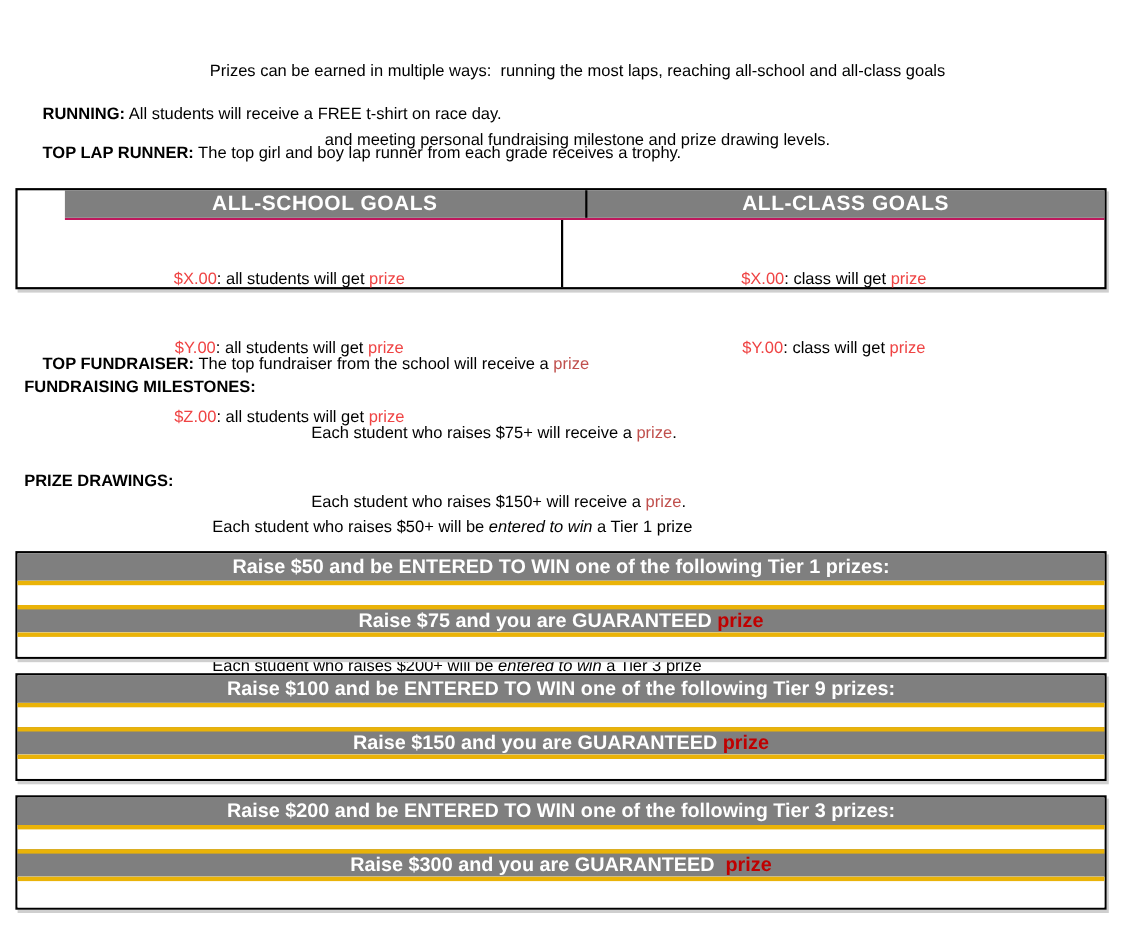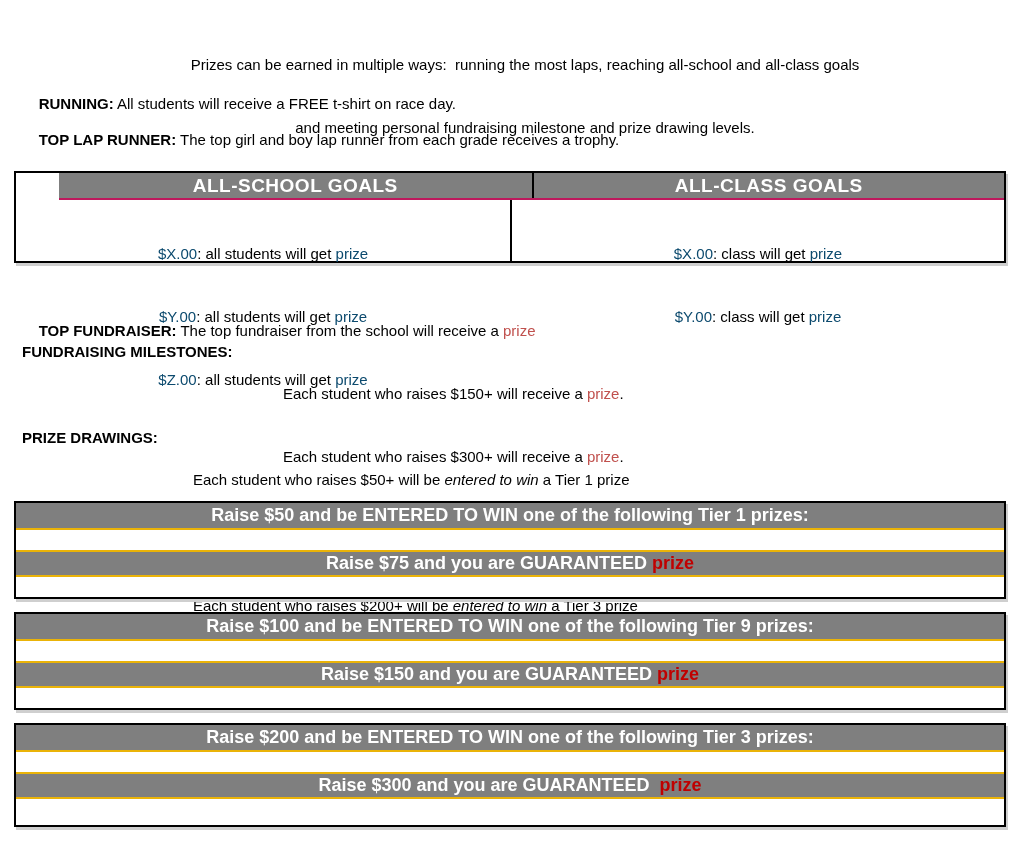--- a/index.html
+++ b/index.html
@@ -23,35 +23,35 @@
   .gt-row { display:flex; }
   .gt-cell { width:50%; text-align:center; }
   .gt-cell + .gt-cell { border-left:2px solid #000; }
   .gt-header { border-bottom:2px solid #be185d;margin-left:43px; }
   .gt-header .gt-cell {
     background:#7f7f7f; color:#fff; font-weight:bold; font-size:19px;
     height:25px; line-height:25px; letter-spacing:0.5px;
   }
   .gt-body .gt-cell { height:61px; font-size:15px; line-height:21px; padding-top:1px; white-space:pre-wrap; }
 
-  .red     { color:#0c4a6e; }
+  .red     { color:#ef4444; }
   .softred { color:#c0504d; }
   .darkred { color:#c00000; }
 
   
   .labeled-block { left:22px; display:flex; font-size:15px; line-height:21px; align-items:flex-start; white-space:pre-wrap; }
   .block-label { font-weight:bold; flex:0 0 auto; }
   .milestones .block-label { width:261px; }
   .drawings   .block-label { width:171px; }
   .block-lines .bline { white-space:pre-wrap; }
 
   
   .tier-group { left:14px; width:992px; border:2px solid #000; box-shadow:2px 3px 0 #cfcfcf; background:#fff; }
   .trow { width:100%;text-align:right; }
-  .trow + .trow { border-top:2px solid #eab308; }
+  .trow + .trow { border-top:4px solid #eab308; }
   .banner-row {
     height:25px; display:flex; align-items:center; justify-content:center;
     font-size:18px; font-weight:bold; color:#fff; background:#7f7f7f; white-space:pre-wrap;
   }
   .prize-row { height:22px; background:#fff; }
   .prize-row.tall { height:28px; }
 </style>
 </head>
 <body>
 
@@ -88,20 +88,21 @@
     </div>
   </div>
 
   <div class="abs para" style="top:304px">
     <b>TOP FUNDRAISER:</b> <span>The top fundraiser from the school will receive a </span><span class="softred">prize</span>
   </div>
 
   <div class="abs labeled-block milestones" style="top:341px">
     <b class="block-label">FUNDRAISING MILESTONES:</b>
     <div class="block-lines">
+      <div class="bline"><span>Each student who raises $75+ will receive a </span><span class="softred">prize</span><span>.</span></div>
       <div class="bline"><span>Each student who raises $150+ will receive a </span><span class="softred">prize</span><span>.</span></div>
       <div class="bline"><span>Each student who raises $300+ will receive a </span><span class="softred">prize</span><span>.</span></div>
     </div>
   </div>
 
   <div class="abs labeled-block drawings" style="top:427px">
     <b class="block-label">PRIZE DRAWINGS:</b>
     <div class="block-lines">
       <div class="bline"><span>Each student who raises $50+ will be </span><i>entered to win</i><span> a Tier 1 prize</span></div>
       <div class="bline"><span>Each student who raises $100+ will be </span><i>entered to win</i><span> a Tier 2 prize</span></div>

